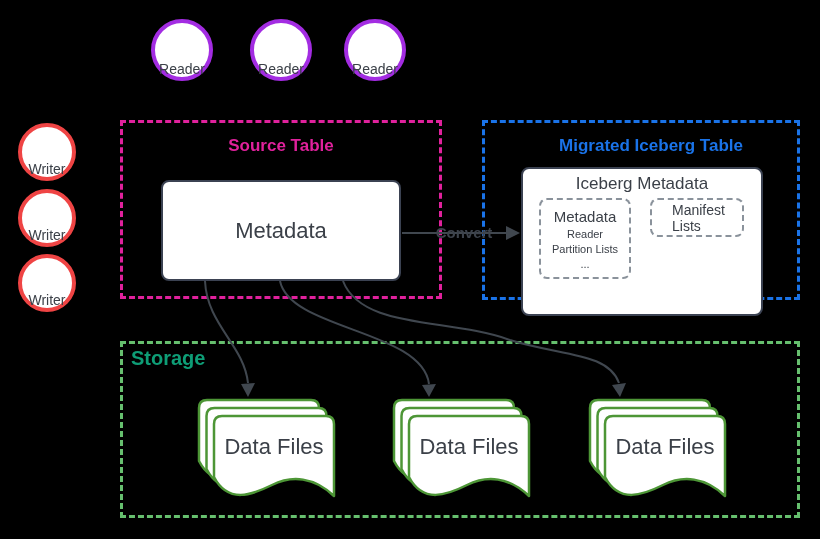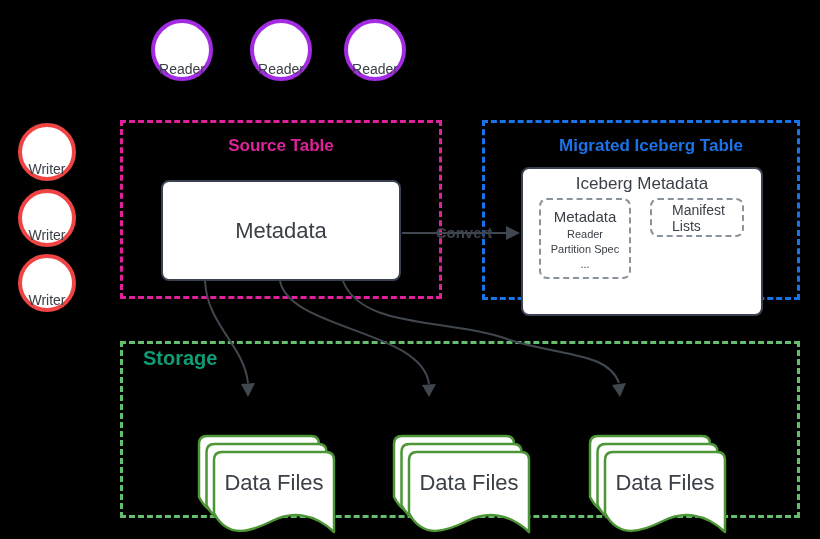--- a/index.html
+++ b/index.html
@@ -17,35 +17,35 @@
   .reader{width:62px;height:62px;border:4px solid #a32ce2;}
   .writer{width:58px;height:58px;border:4px solid #ef4444;}
   
   .group-box{border:3px dashed;}
   .source-box{border-color:#e0219c;}
   .iceberg-box{border-color:#1a73e8;}
   .storage-box{border-color:#66bf6e;}
   .group-title{position:absolute;top:13px;left:0;right:0;text-align:center;font-weight:bold;font-size:17px;}
   .source-title{color:#e0219c;}
   .iceberg-title{color:#1a73e8;margin-left:20px;}
-  .storage-title{position:absolute;top:3px;left:20px;font-weight:bold;font-size:20px;color:#0e9d76;}
+  .storage-title{position:absolute;top:3px;left:8px;font-weight:bold;font-size:20px;color:#0e9d76;}
   
   .white-box{background:#ffffff;border:2px solid #3b4252;border-radius:8px;}
   .metadata-box{display:flex;flex-direction:column;align-items:center;justify-content:center;gap:6px;}
   .metadata-main{font-size:22px;}
   .metadata-sub{font-size:14px;}
   .iceberg-meta-title{position:absolute;top:5px;left:0;right:0;text-align:center;font-size:17px;}
   .inner-dashed{position:absolute;border:2px dashed #8a929b;border-radius:8px;background:#ffffff;
     display:flex;flex-direction:column;align-items:center;justify-content:center;}
   .inner-meta{gap:3px;}
   .inner-meta .t1{font-size:15px;}
   .inner-meta .t2{font-size:11px;}
   .inner-label{font-size:14px;margin-left:20px;}
   
-  .stack{width:139px;height:104px;margin-top:36px;}
+  .stack{width:139px;height:104px;}
   .stack svg{display:block;}
   .stack-label{position:absolute;left:17px;top:18px;width:120px;height:62px;
     display:flex;align-items:center;justify-content:center;font-size:22px;color:#3b4048;}
   
   #arrow-overlay{position:absolute;left:0;top:0;z-index:5;pointer-events:none;}
   .convert-label{z-index:6;width:80px;text-align:center;font-size:15px;font-weight:bold;color:#3d434c;}
 </style>
 </head>
 <body>
 
@@ -78,21 +78,21 @@
     </div>
   </div>
 
   <div class="abs group-box iceberg-box" style="left:482px;top:120px;width:318px;height:180px;">
     <div class="group-title iceberg-title">Migrated Iceberg Table</div>
     <div class="abs white-box" style="left:36px;top:44px;width:242px;height:149px;">
       <div class="iceberg-meta-title">Iceberg Metadata</div>
       <div class="inner-dashed inner-meta" style="left:16px;top:29px;width:92px;height:81px;">
         <div class="t1">Metadata</div>
         <div class="t2">Reader</div>
-        <div class="t2">Partition Spec</div>
+        <div class="t2">Partition Lists</div>
         <div class="t2">...</div>
       </div>
       <div class="inner-dashed" style="left:127px;top:29px;width:94px;height:39px;">
         <div class="inner-label">Manifest Lists</div>
       </div>
     </div>
   </div>
 
   <div class="abs group-box storage-box" style="left:120px;top:341px;width:680px;height:177px;">
     <div class="storage-title">Storage</div>

